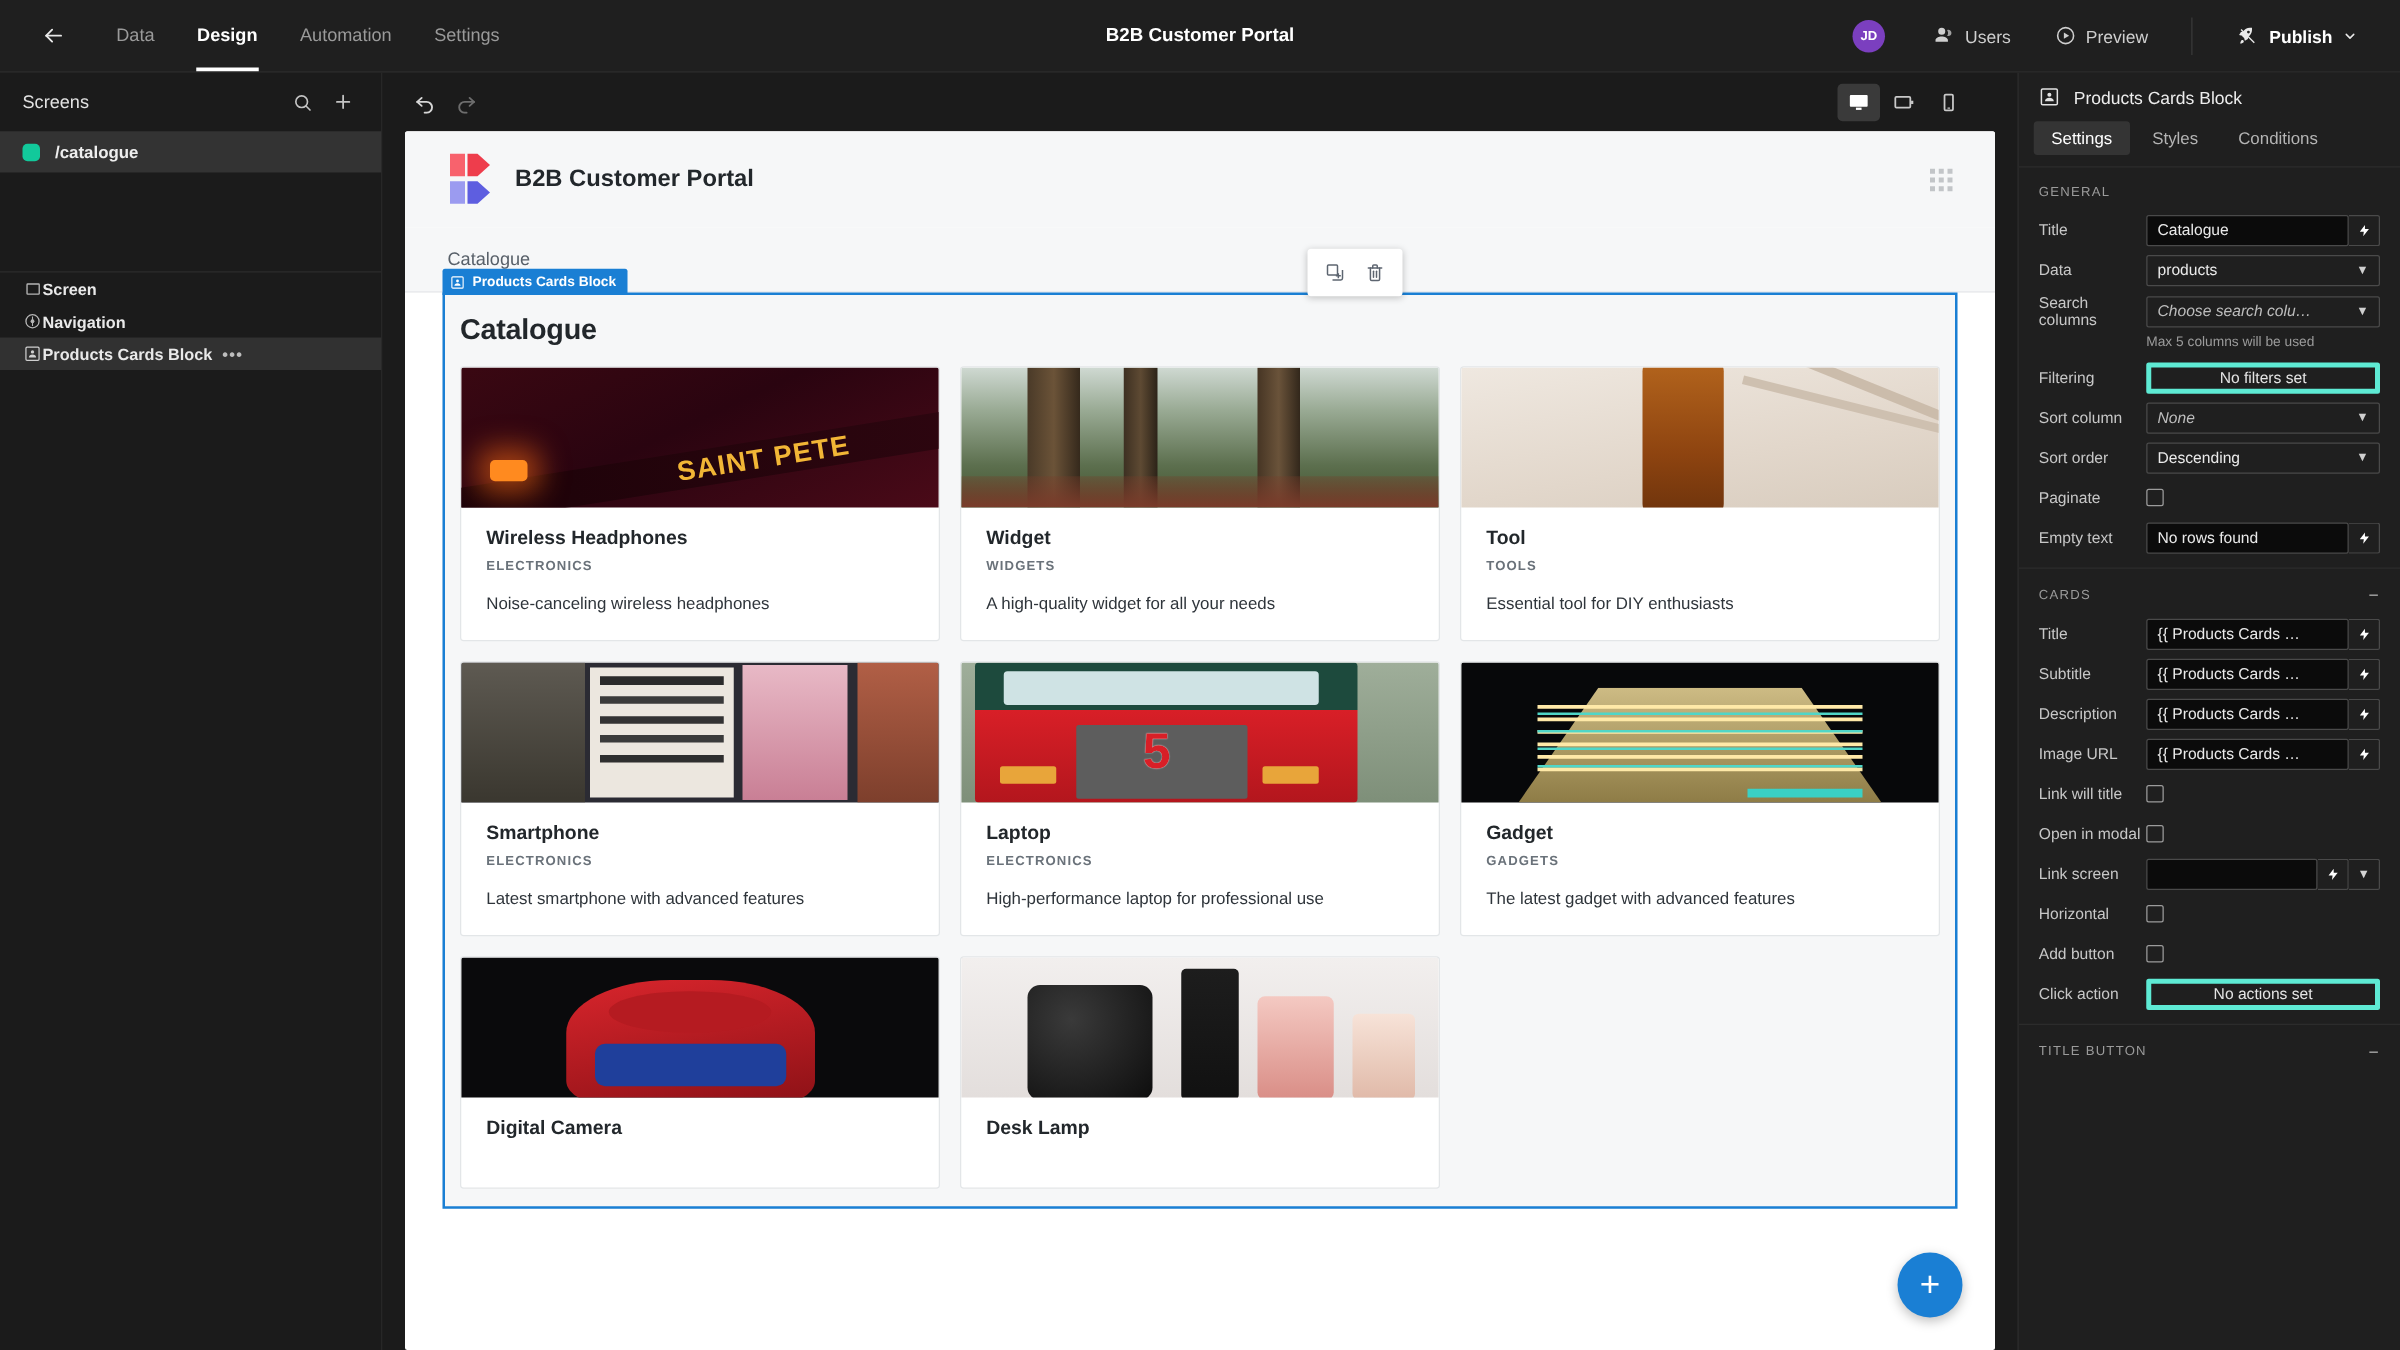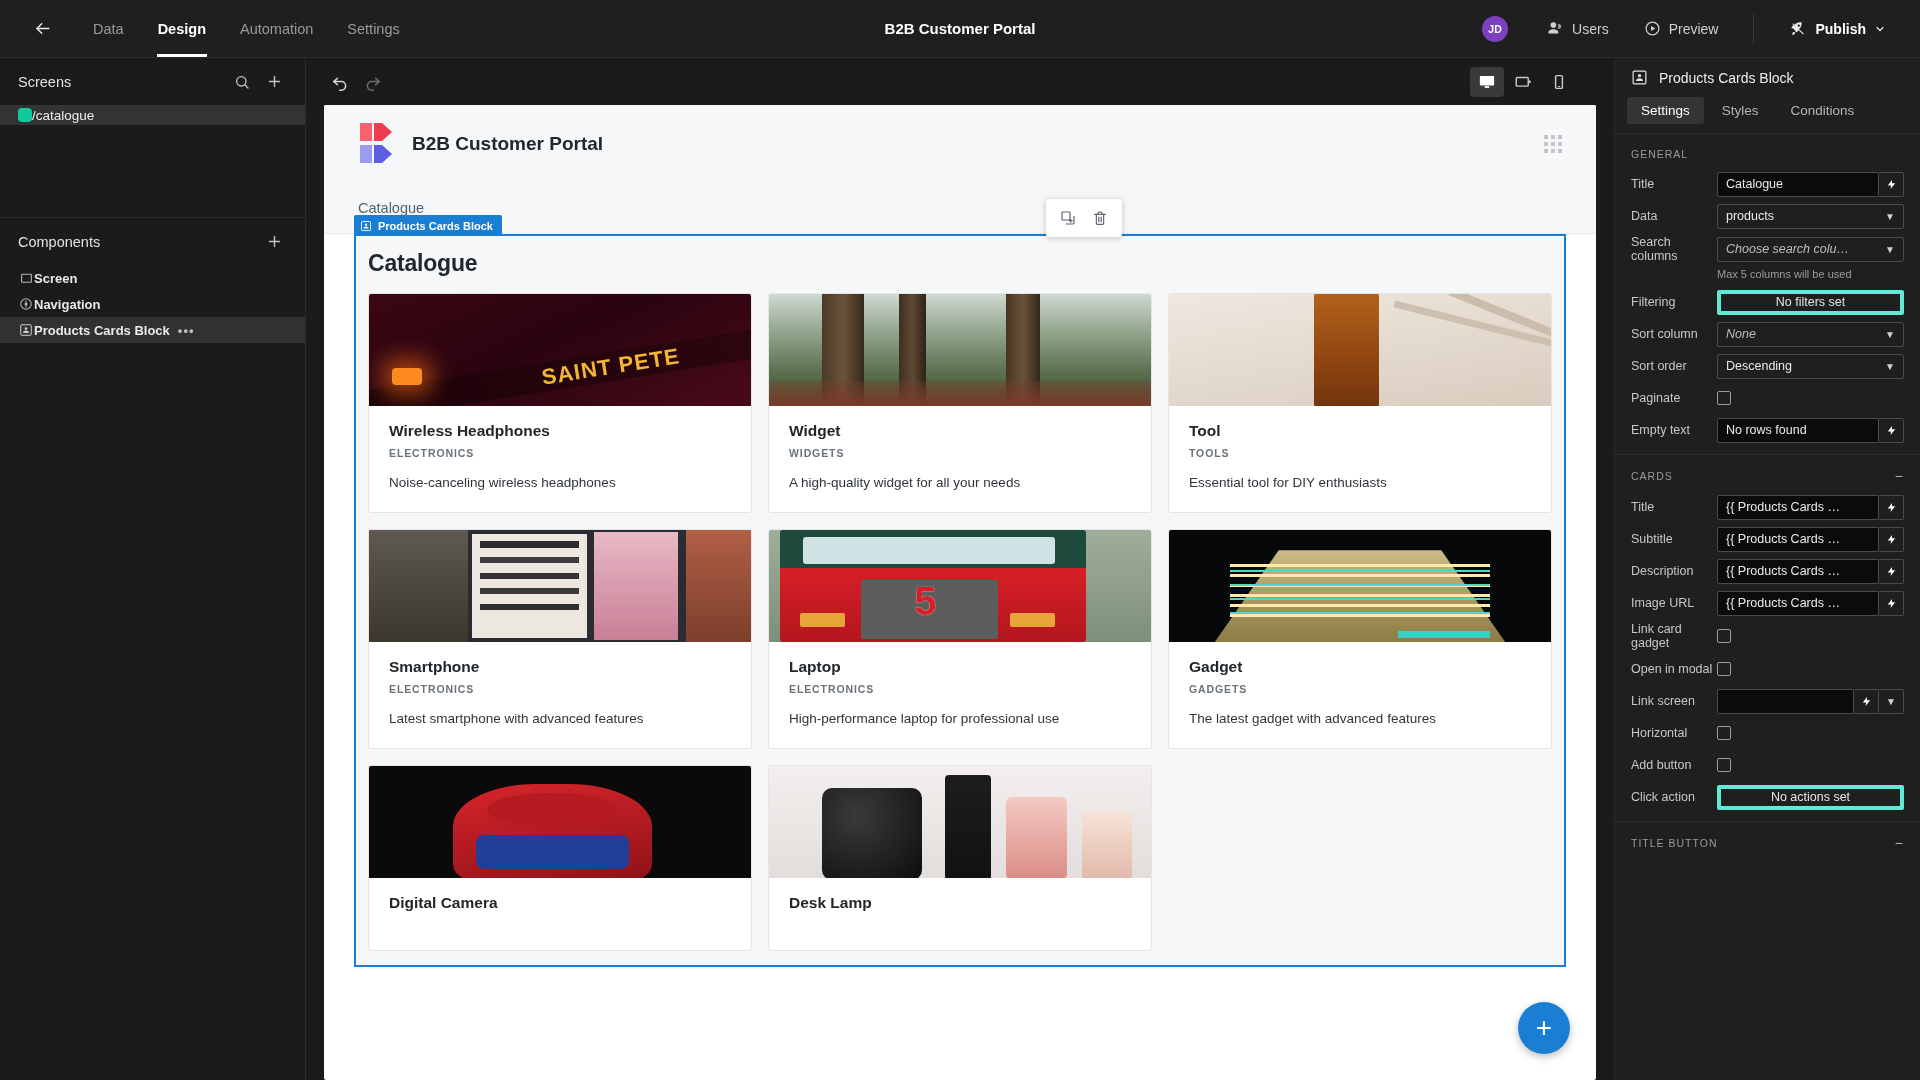--- a/index.html
+++ b/index.html
@@ -74,23 +74,23 @@
     height: 47px; display: flex; align-items: center;
     padding: 0 18px; color: #e2e2e2; font-size: 14.5px;
   }
   .panel-head .spacer { flex: 1; }
   .panel-icon-btn {
     width: 26px; height: 26px; display:flex; align-items:center; justify-content:center;
     cursor: pointer; color: #c4c4c4; margin-left: 6px;
   }
   .screens-list { }
   .screen-item {
-    height: 20px; display: flex; align-items: center;
-    padding: 0 18px; cursor: pointer;
-    color: #eee; font-size: 13.5px; font-weight: normal;
+    height: 33px; display: flex; align-items: center;
+    padding: 0 18px; gap: 12px; cursor: pointer;
+    color: #eee; font-size: 13.5px; font-weight: bold;
   }
   .screen-item.selected { background: #333333; }
   .screen-dot { width: 14px; height: 14px; border-radius: 4px; background: #12c99b; flex:0 0 14px; }
   .screens-area { flex: 0 0 159px; }
   .panel-divider { height:1px; background:#2c2c2c; }
   .components-area { flex: 1 1 auto; }
   .comp-item {
     height: 26px; display: flex; align-items: center;
     padding: 0 18px; cursor: pointer;
     color: #e9e9e9; font-size: 13px; font-weight: bold;
@@ -355,30 +355,20 @@
           <div class="screen-item selected">
             <span class="screen-dot"></span>
             <span>/catalogue</span>
           </div>
         </div>
       </div>
 
       <div class="panel-divider"></div>
 
       <div class="components-area">
-        <div class="panel-head">
-          <span>Components</span>
-          <span class="spacer"></span>
-          <div class="panel-icon-btn">
-            <svg width="17" height="17" viewBox="0 0 24 24" fill="none" stroke="#c4c4c4" stroke-width="2" stroke-linecap="round">
-              <line x1="12" y1="5" x2="12" y2="19"></line>
-                <line x1="5" y1="12" x2="19" y2="12"></line>
-            </svg>
-          </div>
-        </div>
 
         <div class="comp-item">
           <span class="comp-ico">
             <svg width="13" height="13" viewBox="0 0 24 24" fill="none" stroke="#b5b5b5" stroke-width="2">
                 <rect x="3" y="4" width="18" height="15" rx="1"></rect>
               </svg>
           </span>
           <span>Screen</span>
         </div>
 
@@ -779,21 +769,21 @@
           <div class="fld">{{ Products Cards …</div>
           <div class="bolt">
             <svg width="11" height="13" viewBox="0 0 24 24" fill="#ffffff">
                 <polygon points="13,2 4,14 11,14 10,22 20,9 13,9"></polygon>
               </svg>
           </div>
         </div>
       </div>
 
       <div class="rp-row">
-        <div class="rp-label">Link card gadget</div>
+        <div class="rp-label">Link will title</div>
         <div class="rp-ctrl">
             <div class="chk"></div>
           </div>
       </div>
 
       <div class="rp-row">
         <div class="rp-label">Open in modal</div>
         <div class="rp-ctrl">
             <div class="chk"></div>
           </div>

